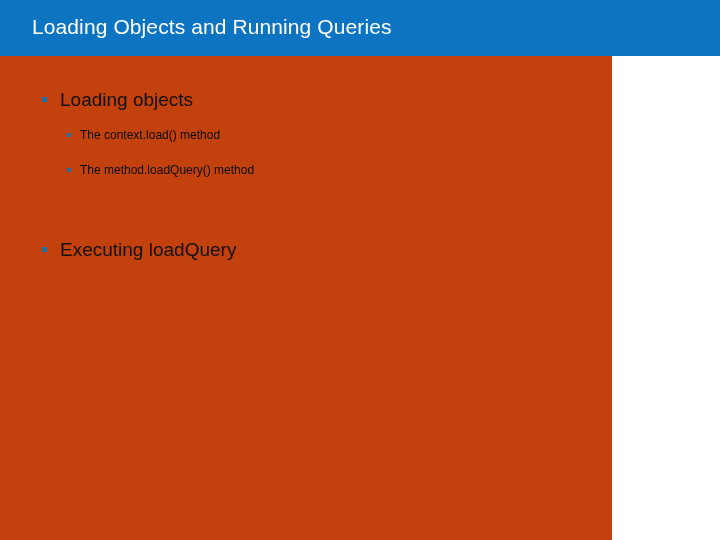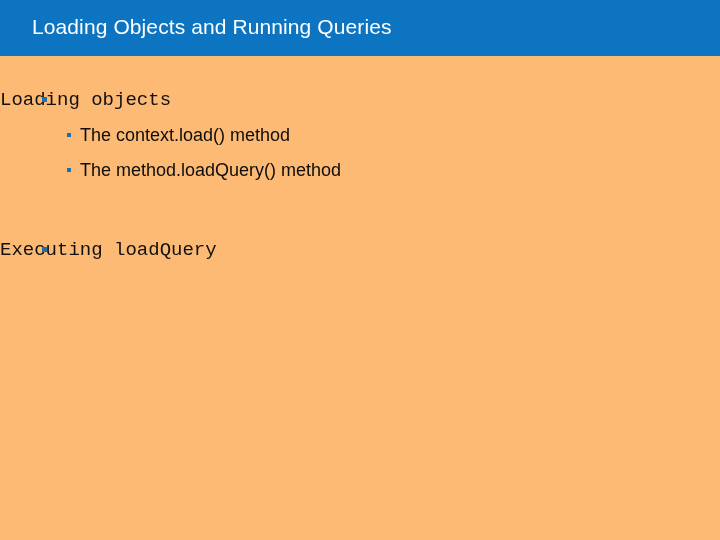--- a/index.html
+++ b/index.html
@@ -9,23 +9,23 @@
   body {
     width: 720px;
     height: 540px;
     background: #ffffff;
     font-family: "Liberation Sans", sans-serif;
     overflow: hidden;
   }
 
   .slide {
     position: relative;
-    width: 720px;
+    width: 612px;
     height: 540px;
-    background: #fdba74;
+    background: #c2410c;
   }
 
   
   .title-bar {
     position: absolute;
     left: 0;
     top: 0;
     width: 720px;
     height: 56px;
     background: #0C74C0;
@@ -57,22 +57,22 @@
     left: 0;
     width: 720px;
   }
   .group-1 { top: 30px; }
   .group-2 { top: 180px; }
 
   
   .lvl1 {
     position: relative;
     height: 30px;
+    padding-left: 60px;
     box-sizing: border-box;
-    font-family: Liberation Mono, monospace;
   }
   .lvl1 .bullet {
     position: absolute;
     left: 42px;
     top: 11px;
     width: 5px;
     height: 5px;
     background: #1F6FA8;
   }
   .lvl1 .label {
@@ -98,21 +98,21 @@
   .lvl2 .bullet {
     position: absolute;
     left: 67px;
     top: 13px;
     width: 4px;
     height: 4px;
     background: #1F6FA8;
   }
   .lvl2 .label {
     display: block;
-    font-size: 18px;
+    font-size: 12px;
     line-height: 30px;
     color: #0d0d0d;
     white-space: nowrap;
   }
 
   .spacer-1 { height: 4px; }
 </style>
 </head>
 <body>
 

